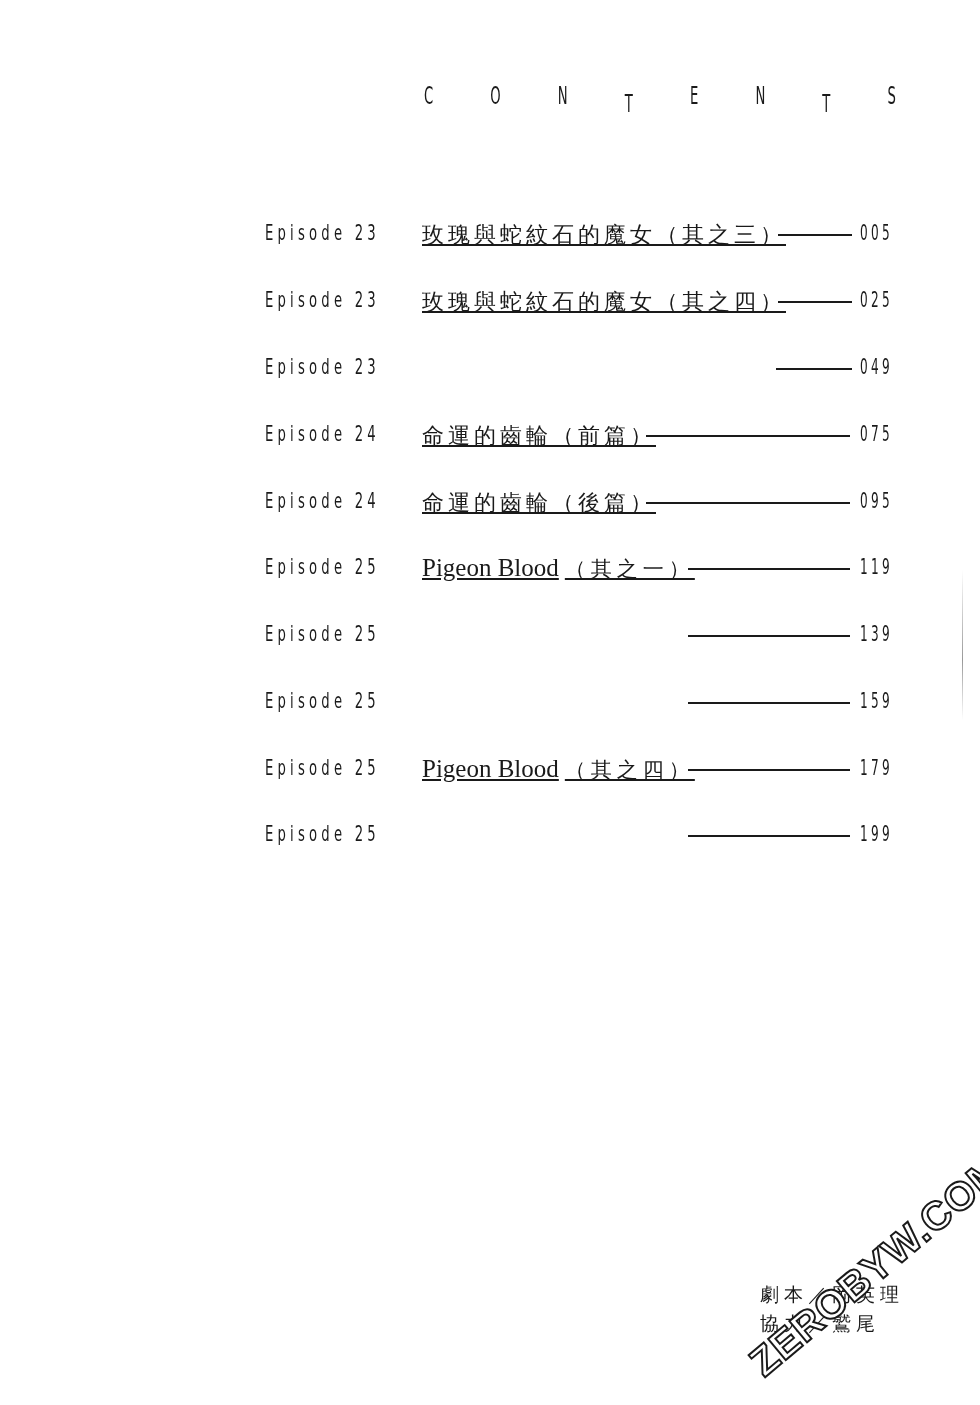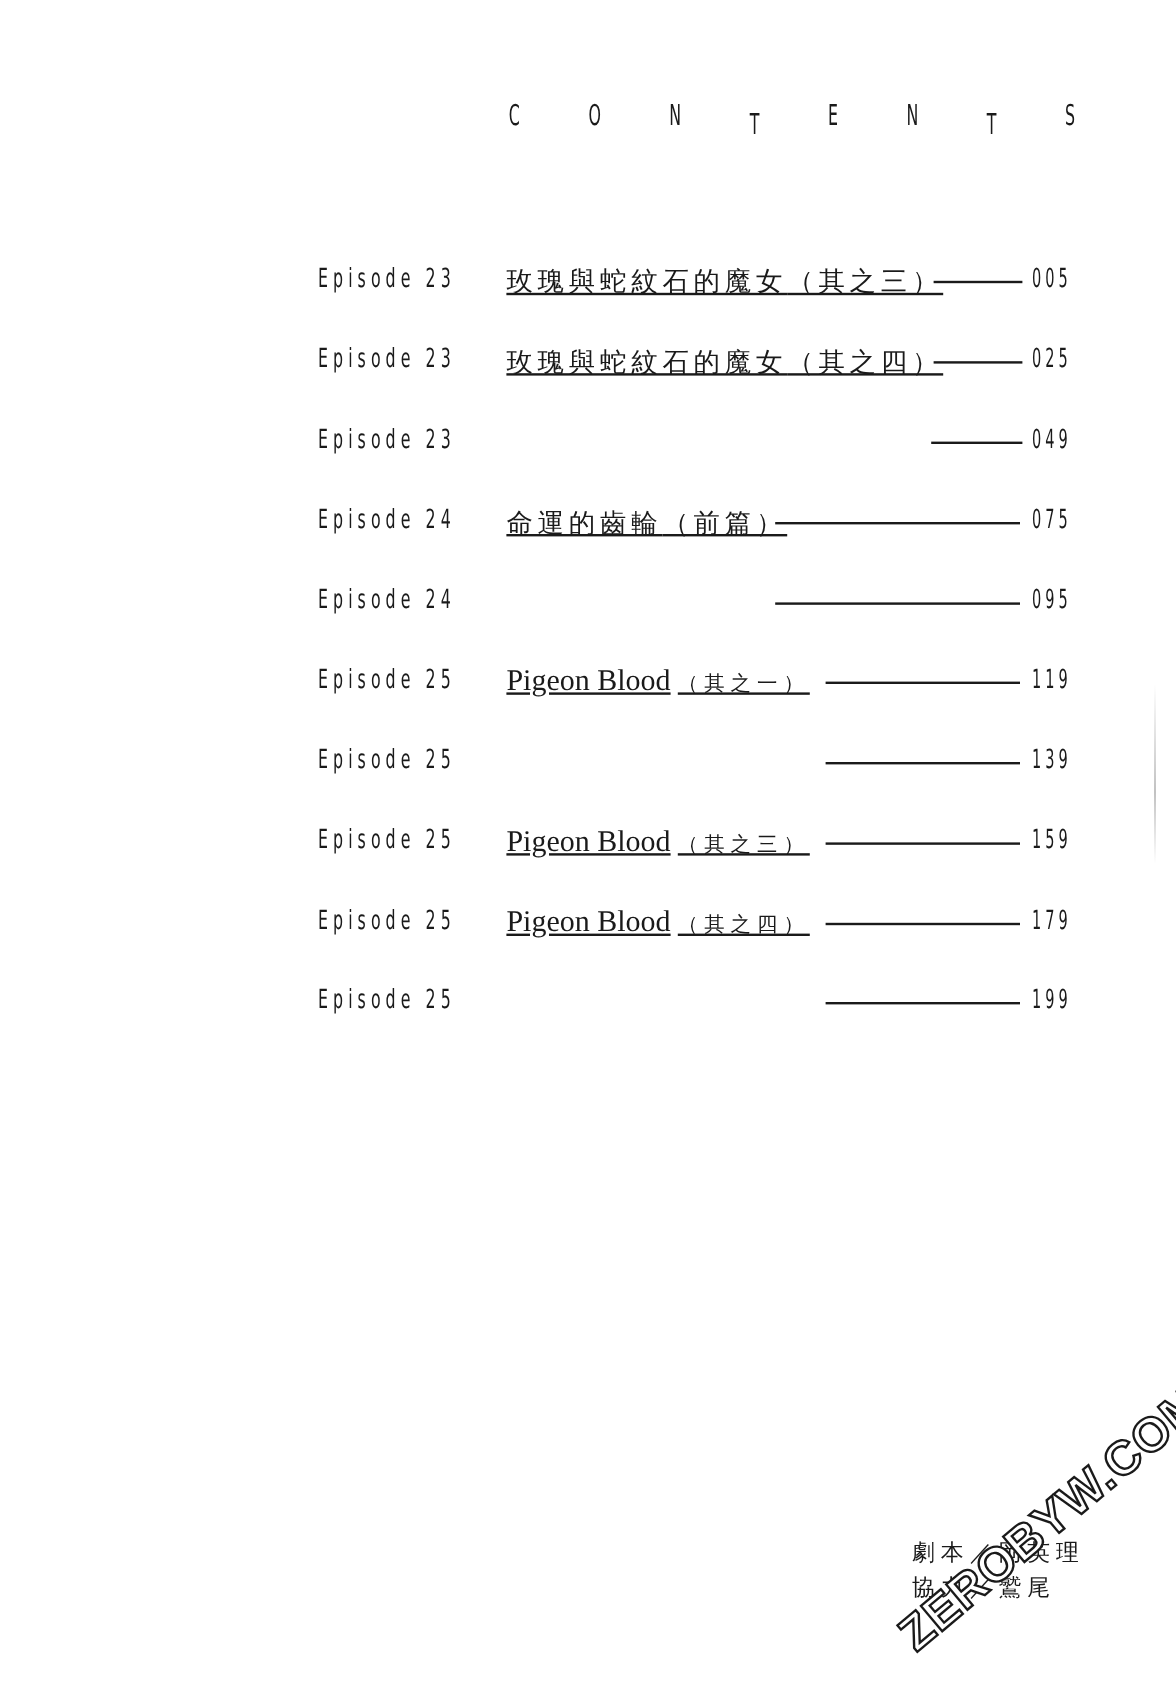--- a/index.html
+++ b/index.html
@@ -41,21 +41,21 @@
       font-size: 22px; letter-spacing: 4px;
       white-space: nowrap;
       text-decoration: underline;
     }
     .ep-title.latin {
       font-family: "Liberation Serif", serif;
       font-size: 25px; letter-spacing: 0px;
     }
     .ep-title .cjk {
       font-family: "DejaVu Sans", sans-serif;
-      font-size: 17px; letter-spacing: 5px;
+      font-size: 21px; letter-spacing: 5px;
       margin-left: 6px;
     }
     .leader {
       position: absolute; height: 2px; background: #1a1a1a; top: 14px;
     }
     .page-num {
       position: absolute; left: 860px; top: 0;
       font-family: "DejaVu Sans", sans-serif;
       font-size: 22px; letter-spacing: 6px;
       transform: scaleX(0.55); transform-origin: left center;
@@ -113,37 +113,37 @@
     <span class="page-num">049</span>
   </div>
   <div class="toc-row" style="top:421px">
     <span class="ep-label">Episode 24</span>
     <span class="ep-title"><span>命運的齒輪</span><span>（前篇）</span></span>
     <span class="leader" style="left:646px;width:204px"></span>
     <span class="page-num">075</span>
   </div>
   <div class="toc-row" style="top:488px">
     <span class="ep-label">Episode 24</span>
+    <span class="ep-title"><span>命運的齒輪</span><span>（後篇）</span></span>
     <span class="leader" style="left:646px;width:204px"></span>
     <span class="page-num">095</span>
   </div>
   <div class="toc-row" style="top:554px">
     <span class="ep-label">Episode 25</span>
     <span class="ep-title latin"><span>Pigeon Blood</span><span class="cjk">（其之一）</span></span>
     <span class="leader" style="left:688px;width:162px"></span>
     <span class="page-num">119</span>
   </div>
   <div class="toc-row" style="top:621px">
     <span class="ep-label">Episode 25</span>
     <span class="leader" style="left:688px;width:162px"></span>
     <span class="page-num">139</span>
   </div>
   <div class="toc-row" style="top:688px">
     <span class="ep-label">Episode 25</span>
-    <span class="ep-title latin"><span>Pigeon Blood</span><span class="cjk">（其之三）</span></span>
     <span class="leader" style="left:688px;width:162px"></span>
     <span class="page-num">159</span>
   </div>
   <div class="toc-row" style="top:755px">
     <span class="ep-label">Episode 25</span>
     <span class="ep-title latin"><span>Pigeon Blood</span><span class="cjk">（其之四）</span></span>
     <span class="leader" style="left:688px;width:162px"></span>
     <span class="page-num">179</span>
   </div>
   <div class="toc-row" style="top:821px">

